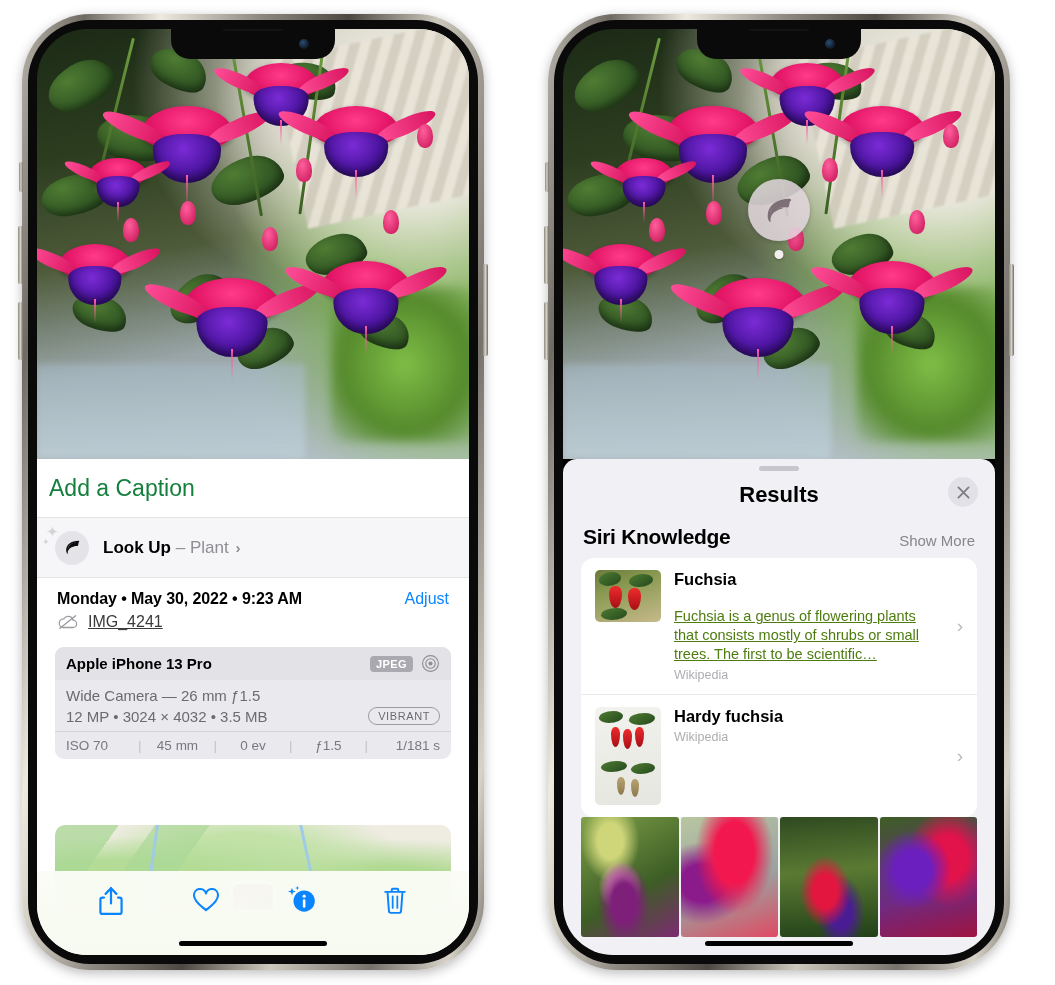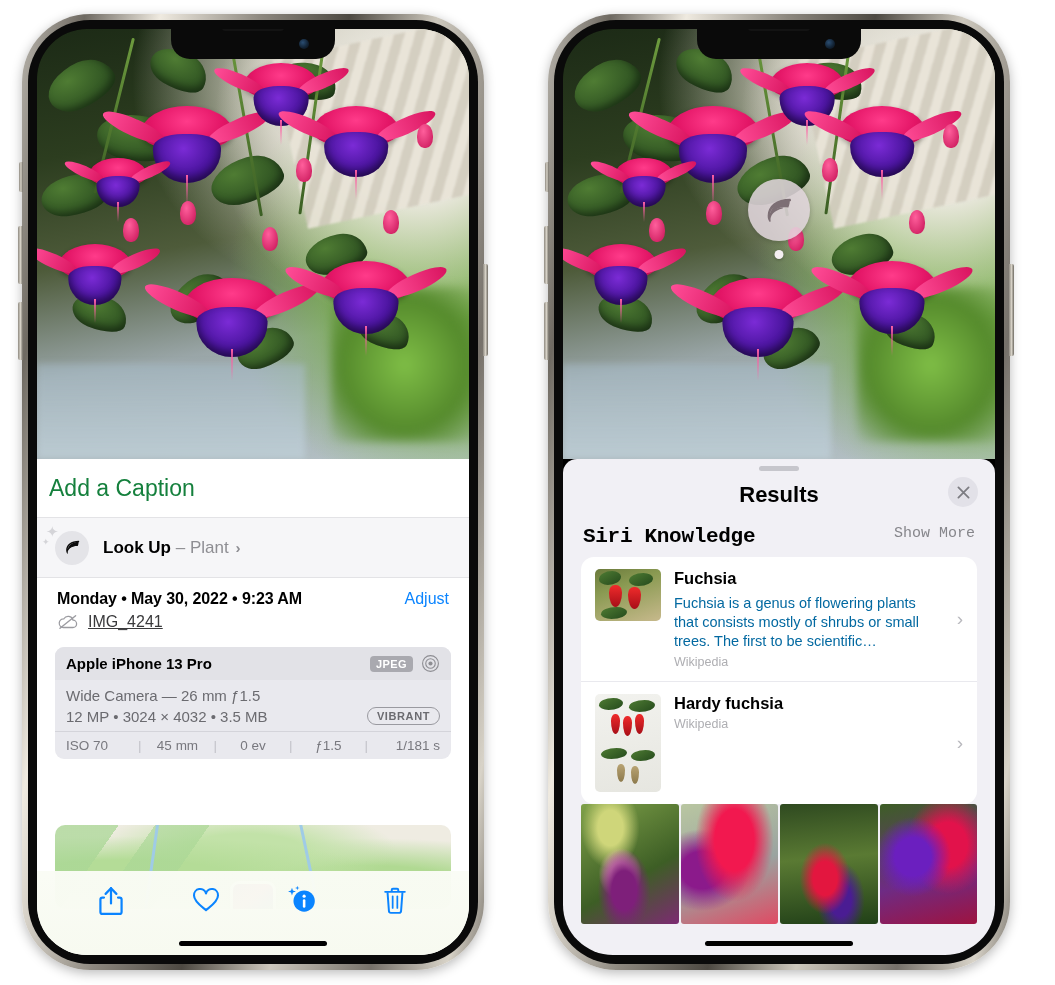--- a/index.html
+++ b/index.html
@@ -162,21 +162,21 @@
     background: #a9a9af; color: #fff; font-size: 11px; font-weight: 700;
     padding: 2px 6px; border-radius: 4px; letter-spacing: .4px;
   }
   .aperture-icon { width: 19px; height: 19px; }
   .exif-body { padding: 7px 11px 6px; }
   .exif-line1 { font-size: 15px; color: #6b6b70; }
   .exif-line2 { display: flex; align-items: center; justify-content: space-between; margin-top: 3px; }
   .exif-line2 .txt { font-size: 15px; color: #6b6b70; }
   .tag-vibrant {
     border: 1px solid #9a9aa0; border-radius: 10px; color: #6b6b70;
-    font-size: 11px; letter-spacing: .6px; padding: 2px 9px; font-weight: bold;
+    font-size: 11px; letter-spacing: .6px; padding: 2px 9px;
   }
   .exif-foot {
     display: flex; align-items: center; border-top: .5px solid #d4d4da;
     padding: 6px 11px; font-size: 13.5px; color: #78787e;
   }
   .exif-foot span { flex: 1; text-align: center; }
   .exif-foot span:first-child { text-align: left; }
   .exif-foot span:last-child { text-align: right; }
   .exif-foot i { color: #c3c3c9; font-style: normal; }
 
@@ -231,23 +231,22 @@
   .sheet-title {
     position: absolute; left: 0; right: 0; top: 11px; text-align: center;
     font-size: 22px; font-weight: 700; color: #000;
   }
   .close-btn {
     position: absolute; right: 17px; top: 6px; width: 30px; height: 30px;
     border-radius: 50%; background: #e2e1e8; display: flex;
     align-items: center; justify-content: center;
   }
   .sec-head {
-    display: flex; align-items: flex-start; justify-content: space-between;
+    display: flex; align-items: flex-end; justify-content: space-between;
     padding: 8px 20px 9px;
-    font-family: Liberation Mono, monospace;
   }
   .sec-title { font-size: 21px; font-weight: 700; color: #000; letter-spacing: -.3px; }
   .show-more { font-size: 15px; color: #86868b; }
   .card {
     margin: 0 18px; background: #fff; border-radius: 13px; overflow: hidden;
   }
   .kn-row { display: flex; gap: 13px; padding: 12px 14px 12px 14px; align-items: flex-start; }
   .kn-row + .kn-row { border-top: .5px solid #e9e9ee; }
   .kn-thumb {
     width: 66px; height: 52px; border-radius: 5px; flex: 0 0 auto; overflow: hidden;
@@ -258,21 +257,21 @@
   .kn-thumb .fl {
     position: absolute; border-radius: 46% 46% 52% 52% / 34% 34% 66% 66%;
     background: linear-gradient(180deg,#ef2b2b,#a80f18);
   }
   .kn-thumb .lf {
     position: absolute; border-radius: 60% 40% 60% 40%;
     background: linear-gradient(150deg,#4f7c33,#24491c);
   }
   .kn-body { flex: 1 1 auto; min-width: 0; }
   .kn-title { font-size: 16.5px; font-weight: 700; color: #000; line-height: 1.18; }
-  .kn-desc { font-size: 14.5px; color: #0369a1; line-height: 1.30; margin-top: 6px; }
+  .kn-desc { font-size: 14.5px; color: #4d7c0f; line-height: 1.30; margin-top: 18px; text-decoration: underline; }
   .kn-src { font-size: 12.5px; color: #aeaeb2; margin-top: 4px; }
   .kn-chev { align-self: center; color: #b9b9be; font-size: 19px; flex: 0 0 auto; }
 
   .sec-head.second { padding-top: 14px; padding-bottom: 7px; }
   .web-strip { display: flex; gap: 2px; margin: 0 18px; height: 120px; overflow: hidden; }
   .web-strip > div { flex: 1 1 0; border-radius: 3px; }
   .wi1 { background:
       radial-gradient(ellipse at 44% 72%, #7e1f7a 0 16%, rgba(0,0,0,0) 34%),
       radial-gradient(ellipse at 40% 58%, #f1a8c4 0 11%, rgba(0,0,0,0) 26%),
       radial-gradient(ellipse at 30% 20%, #cfd67a 0 13%, rgba(0,0,0,0) 30%),

